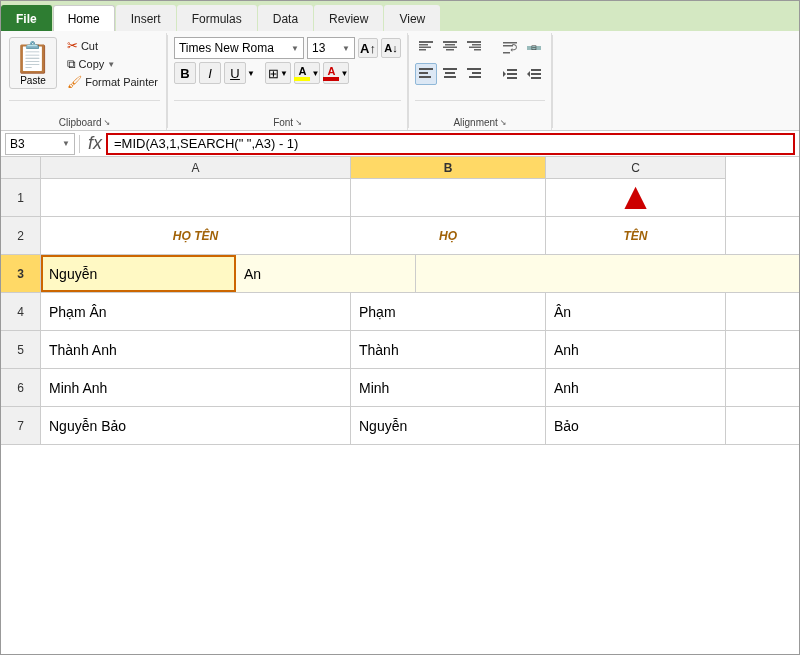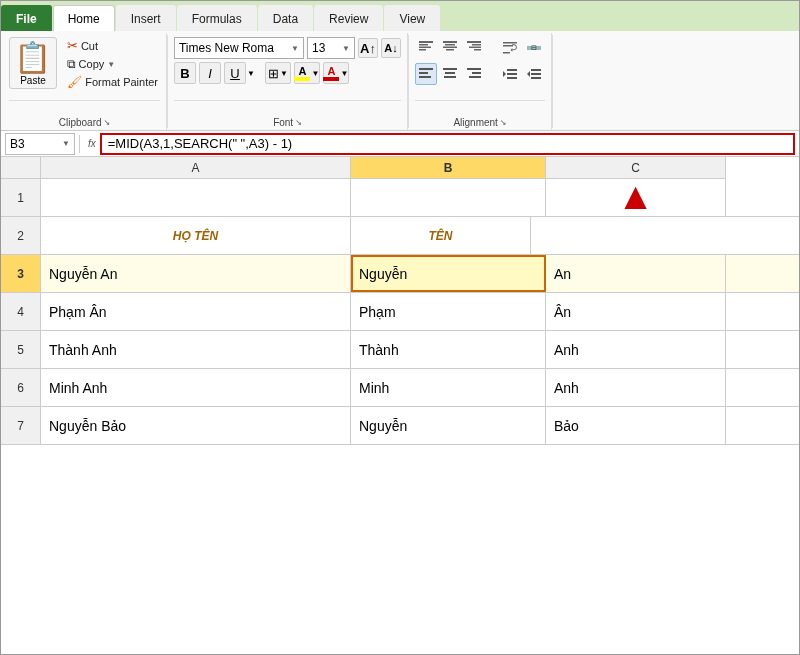--- a/index.html
+++ b/index.html
@@ -281,21 +281,21 @@
 
     </div>
   </div>
 
   <div class="formula-bar">
     <div style="display:flex; align-items:center; border:1px solid #bbb; padding:0 4px; width:70px; height:22px; background:#fff; justify-content:space-between;">
       <span>B3</span>
       <span style="font-size:8px; color:#666;">▼</span>
     </div>
     <div style="width:1px; height:18px; background:#ccc; margin:0 4px;"></div>
-    <span style="font-size:10px; color:#555; font-style:italic; margin:0 4px;">fx</span>
+    <span style="font-size:18px; color:#555; font-style:italic; margin:0 4px;">fx</span>
     <div class="formula-box">
       <span>=MID(A3,1,SEARCH(" ",A3) - 1)</span>
     </div>
   </div>
 
   <div style="flex:1; overflow:hidden; background:#fff;">
 
     <div class="sheet-header-row">
       <div class="corner-cell"></div>
       <div class="col-header col-a">A</div>
@@ -309,26 +309,26 @@
       <div class="cell cell-b"></div>
       <div class="cell cell-c" style="position:relative; justify-content:center;">
 
         <span style="color:#cc0000; font-size:38px; line-height:1; position:absolute; top:-2px; left:50%; transform:translateX(-50%);">▲</span>
       </div>
     </div>
 
     <div class="sheet-row">
       <div class="row-header">2</div>
       <div class="cell cell-a header-cell">HỌ TÊN</div>
+      <div class="cell cell-b header-cell">HỌ</div>
       <div class="cell cell-c header-cell">TÊN</div>
     </div>
 
     <div class="sheet-row" style="background:#fffde7;">
       <div class="row-header selected">3</div>
-      <div class="cell cell-a row-yellow">Nguyễn An</div>
       <div class="cell cell-b selected-cell">Nguyễn</div>
       <div class="cell cell-c row-yellow">An</div>
     </div>
 
     <div class="sheet-row">
       <div class="row-header">4</div>
       <div class="cell cell-a">Phạm Ân</div>
       <div class="cell cell-b">Phạm</div>
       <div class="cell cell-c">Ân</div>
     </div>

